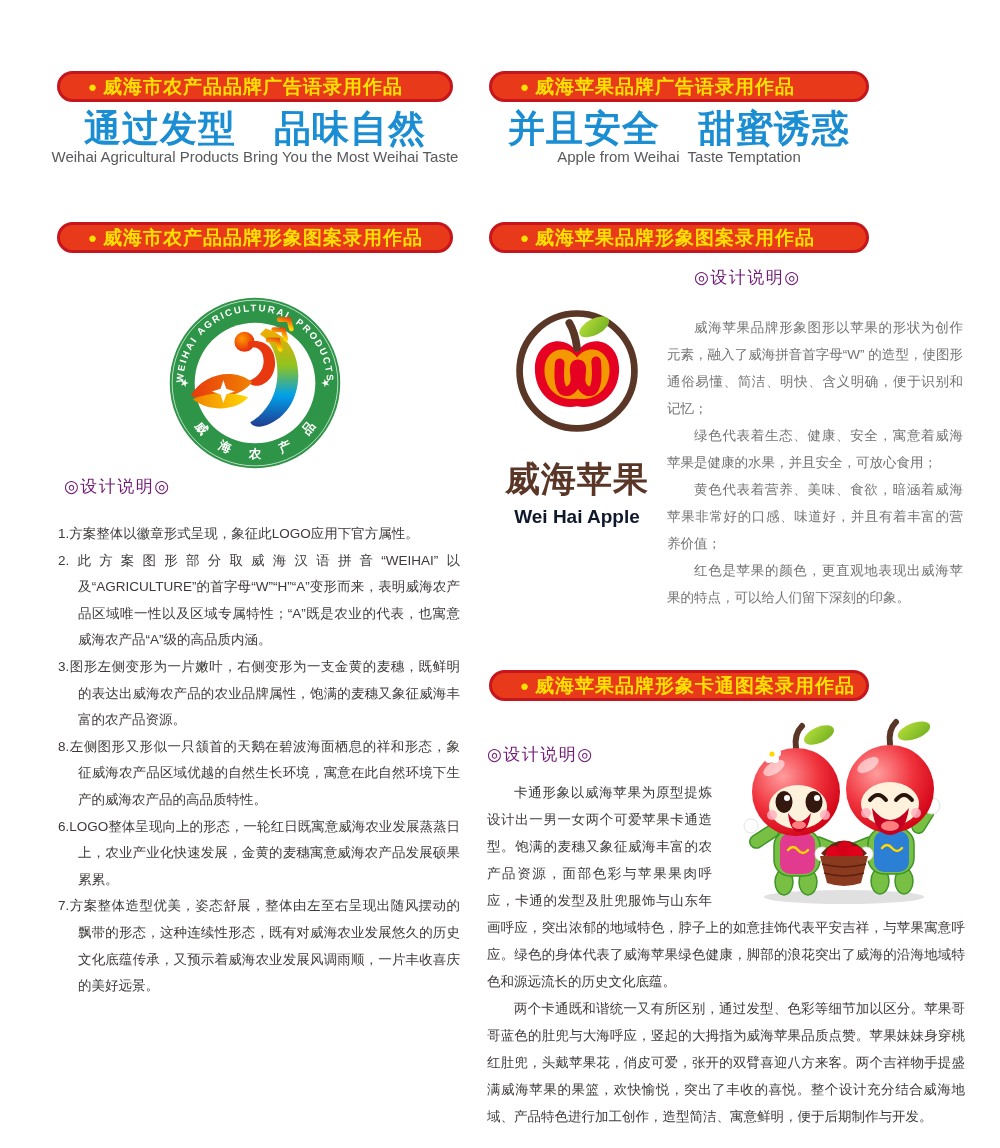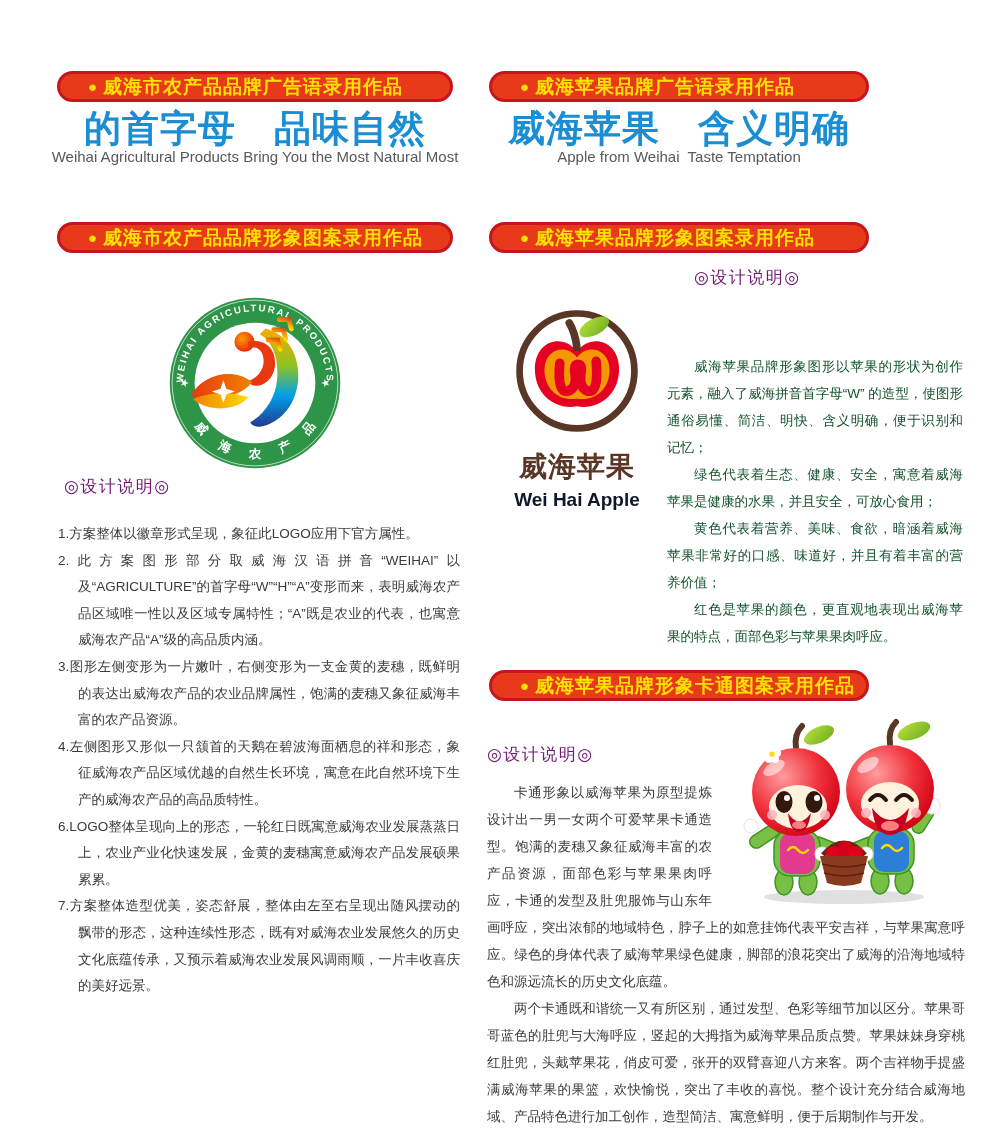--- a/index.html
+++ b/index.html
@@ -22,29 +22,29 @@
   .sub-title{position:absolute;color:#58595b;font-size:15px;text-align:center;white-space:pre;}
   .sub-1{left:30px;top:148px;width:450px;}
   .sub-2{left:489px;top:148px;width:380px;}
 
   .design-header{font-size:17px;color:#701a75;letter-spacing:1.5px;font-weight:normal;}
   .dh-left{position:absolute;left:64px;top:475px;}
   .dh-mid{position:absolute;left:694px;top:266px;}
 
   .badge-logo{position:absolute;left:164px;top:292px;width:182px;height:182px;}
   .apple-logo{position:absolute;left:497px;top:302px;width:160px;text-align:center;}
-  .apple-logo .cn{font-size:28px;font-weight:bold;color:#5a3627;letter-spacing:1px;margin-top:8px;}
+  .apple-logo .cn{font-size:35px;font-weight:bold;color:#5a3627;letter-spacing:1px;margin-top:16px;}
   .apple-logo .en{font-size:19px;font-weight:bold;color:#0f172a;margin-top:3px;}
 
   .notes{position:absolute;left:58px;top:521px;width:402px;font-size:13.5px;line-height:26.6px;
          color:#3e3a39;text-align:justify;}
   .note{padding-left:20px;text-indent:-20px;}
 
   .mid-paras{position:absolute;left:667px;top:314px;width:296px;font-size:13.5px;line-height:27px;
-             color:#14532d;text-align:justify;margin-top:39px;}
+             color:#737373;text-align:justify;}
   .mid-paras p{margin:0;text-indent:2em;}
 
   .bottom-block{position:absolute;left:487px;top:712px;width:478px;color:#3e3a39;}
   .mascots{float:right;width:243px;height:193px;margin:2px 0 6px 10px;}
   .bottom-block .design-header{margin:31px 0 0 0;}
   .bottom-paras{margin-top:13px;font-size:13.5px;line-height:27px;text-align:justify;}
   .bottom-paras p{margin:0;text-indent:2em;}
 </style>
 </head>
 <body>
@@ -53,23 +53,23 @@
 
   <div class="banner banner-1">
     <span class="bullet">●</span>
     <span>威海市农产品品牌广告语录用作品</span>
   </div>
   <div class="banner banner-2">
     <span class="bullet">●</span>
     <span>威海苹果品牌广告语录用作品</span>
   </div>
 
-  <div class="big-title title-1">的首字母　品味自然</div>
-  <div class="sub-title sub-1">Weihai Agricultural Products Bring You the Most Natural Most</div>
-  <div class="big-title title-2">威海苹果　含义明确</div>
+  <div class="big-title title-1">通过发型　品味自然</div>
+  <div class="sub-title sub-1">Weihai Agricultural Products Bring You the Most Weihai Taste</div>
+  <div class="big-title title-2">并且安全　甜蜜诱惑</div>
   <div class="sub-title sub-2">Apple from Weihai  Taste Temptation</div>
 
   <div class="banner banner-3">
     <span class="bullet">●</span>
     <span>威海市农产品品牌形象图案录用作品</span>
   </div>
   <div class="banner banner-4">
     <span class="bullet">●</span>
     <span>威海苹果品牌形象图案录用作品</span>
   </div>
@@ -128,21 +128,21 @@
         <path d="M4 30 L12 24 L20 30"></path>
       </g>
     </g>
   </svg>
 
   <div class="design-header dh-left">◎设计说明◎</div>
   <div class="notes">
     <div class="note">1.方案整体以徽章形式呈现，象征此LOGO应用下官方属性。</div>
     <div class="note">2.此方案图形部分取威海汉语拼音“WEIHAI”以及“AGRICULTURE”的首字母“W”“H”“A”变形而来，表明威海农产品区域唯一性以及区域专属特性；“A”既是农业的代表，也寓意威海农产品“A”级的高品质内涵。</div>
     <div class="note">3.图形左侧变形为一片嫩叶，右侧变形为一支金黄的麦穗，既鲜明的表达出威海农产品的农业品牌属性，饱满的麦穗又象征威海丰富的农产品资源。</div>
-    <div class="note">4.左侧图形又形似一只颔首的天鹅在碧波海面栖息的祥和形态，象征威海农产品区域优越的自然生长环境，寓意在此自然环境下生产的威海农产品的高品质特性。</div>
+    <div class="note">8.左侧图形又形似一只颔首的天鹅在碧波海面栖息的祥和形态，象征威海农产品区域优越的自然生长环境，寓意在此自然环境下生产的威海农产品的高品质特性。</div>
     <div class="note">6.LOGO整体呈现向上的形态，一轮红日既寓意威海农业发展蒸蒸日上，农业产业化快速发展，金黄的麦穗寓意威海农产品发展硕果累累。</div>
     <div class="note">7.方案整体造型优美，姿态舒展，整体由左至右呈现出随风摆动的飘带的形态，这种连续性形态，既有对威海农业发展悠久的历史文化底蕴传承，又预示着威海农业发展风调雨顺，一片丰收喜庆的美好远景。</div>
   </div>
 
   <div class="apple-logo">
     <svg width="134" height="134" viewBox="0 0 140 140">
       <defs>
         <linearGradient id="leafA" x1="0" y1="0" x2="1" y2="1">
           <stop offset="0%" stop-color="#b8e03c"></stop>
             <stop offset="100%" stop-color="#6fae1f"></stop>
@@ -157,21 +157,21 @@
     </svg>
     <div class="cn">威海苹果</div>
     <div class="en">Wei Hai Apple</div>
   </div>
 
   <div class="design-header dh-mid">◎设计说明◎</div>
   <div class="mid-paras">
     <p>威海苹果品牌形象图形以苹果的形状为创作元素，融入了威海拼音首字母“W” 的造型，使图形通俗易懂、简洁、明快、含义明确，便于识别和记忆；</p>
     <p>绿色代表着生态、健康、安全，寓意着威海苹果是健康的水果，并且安全，可放心食用；</p>
     <p>黄色代表着营养、美味、食欲，暗涵着威海苹果非常好的口感、味道好，并且有着丰富的营养价值；</p>
-    <p>红色是苹果的颜色，更直观地表现出威海苹果的特点，面部色彩与苹果果肉呼应。</p>
+    <p>红色是苹果的颜色，更直观地表现出威海苹果的特点，可以给人们留下深刻的印象。</p>
   </div>
 
   <div class="banner banner-5">
     <span class="bullet">●</span>
     <span>威海苹果品牌形象卡通图案录用作品</span>
   </div>
 
   <div class="bottom-block">
     <svg class="mascots" viewBox="0 0 243 193">
       <defs>

